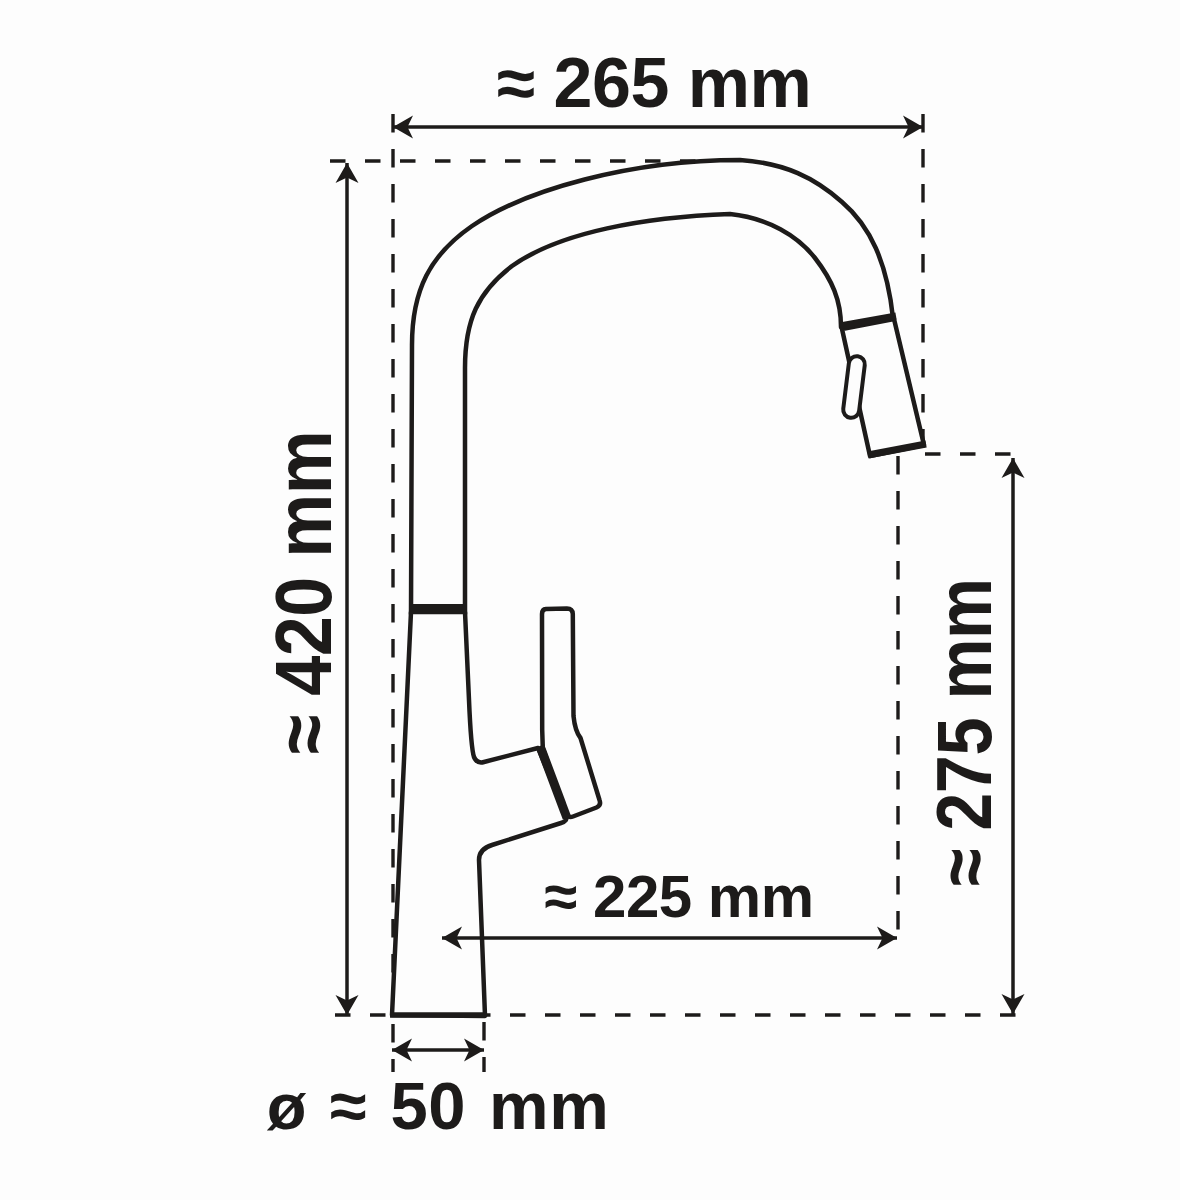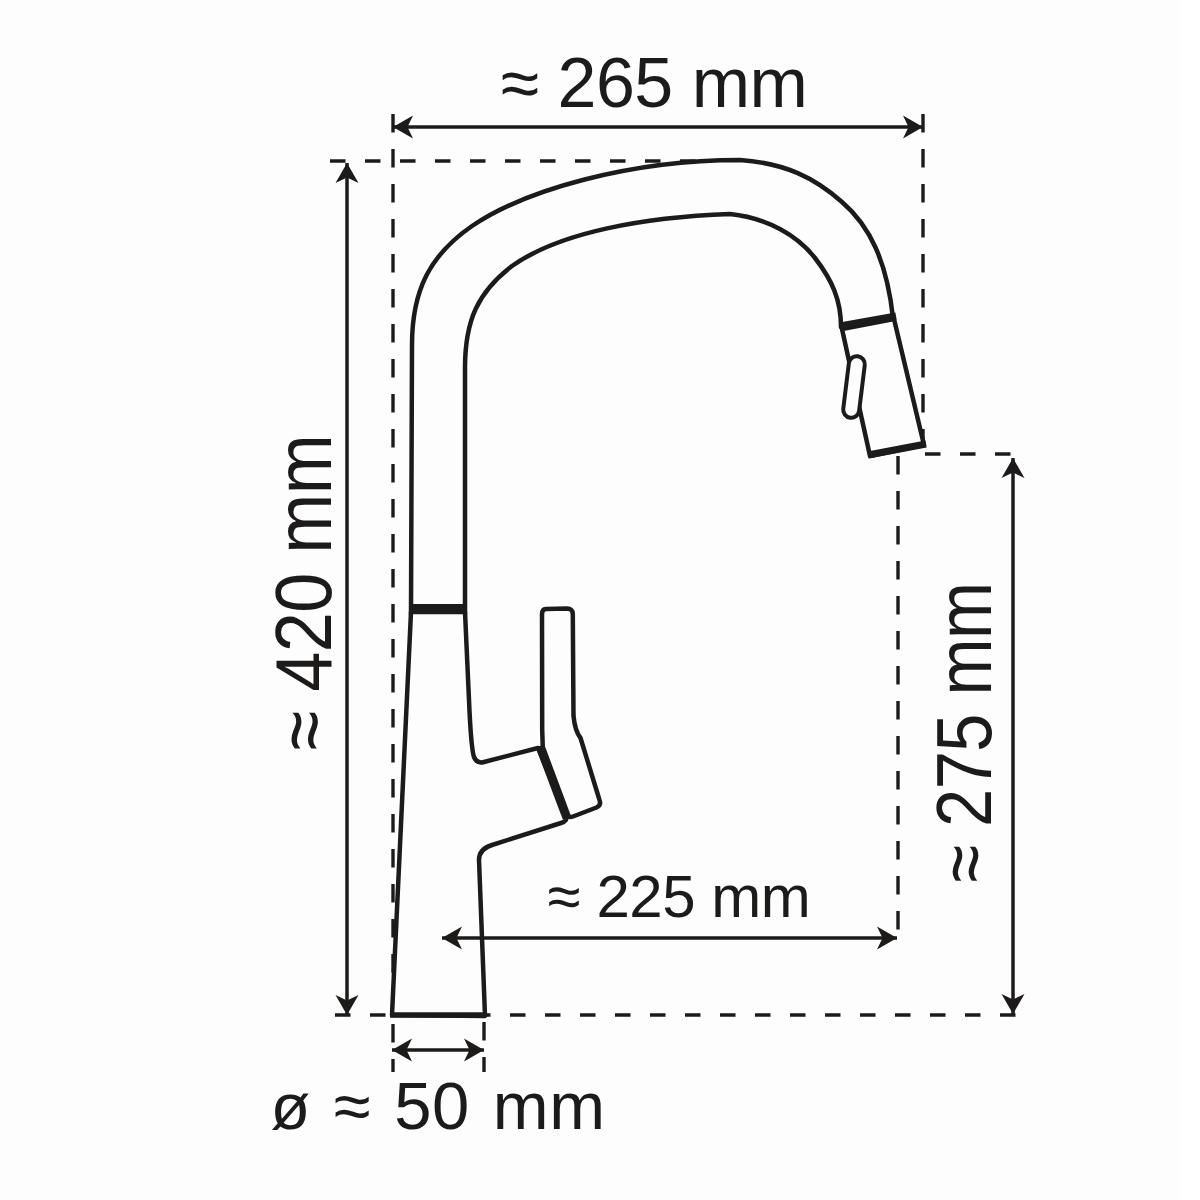--- a/index.html
+++ b/index.html
@@ -1,16 +1,16 @@
 <!DOCTYPE html>
 <html><head>
 <meta charset="utf-8">
 <style>
   html,body{margin:0;padding:0;background:#ffffff;}
-  .page{width:1180px;height:1200px;background:#fdfdfd;position:relative;}
+  .page{width:1180px;height:1200px;background:#fdfdfd;position:relative;font-weight:bold;}
   svg{position:absolute;left:0;top:0;}
   text{font-family:"Liberation Sans", sans-serif;fill:#1d1b1a;}
 </style>
 </head>
 <body>
 <div class="page">
 <svg width="1200" height="1200" viewBox="0 0 1200 1200" fill="none" stroke-linecap="butt">
 <defs>
 <marker id="ah" viewBox="0 0 22 24" refX="21" refY="12" markerWidth="22" markerHeight="24" orient="auto-start-reverse" markerUnits="userSpaceOnUse">
   <path d="M21,12 L1,0.5 L6.5,12 L1,23.5 Z" fill="#1d1b1a" stroke="none"></path>

